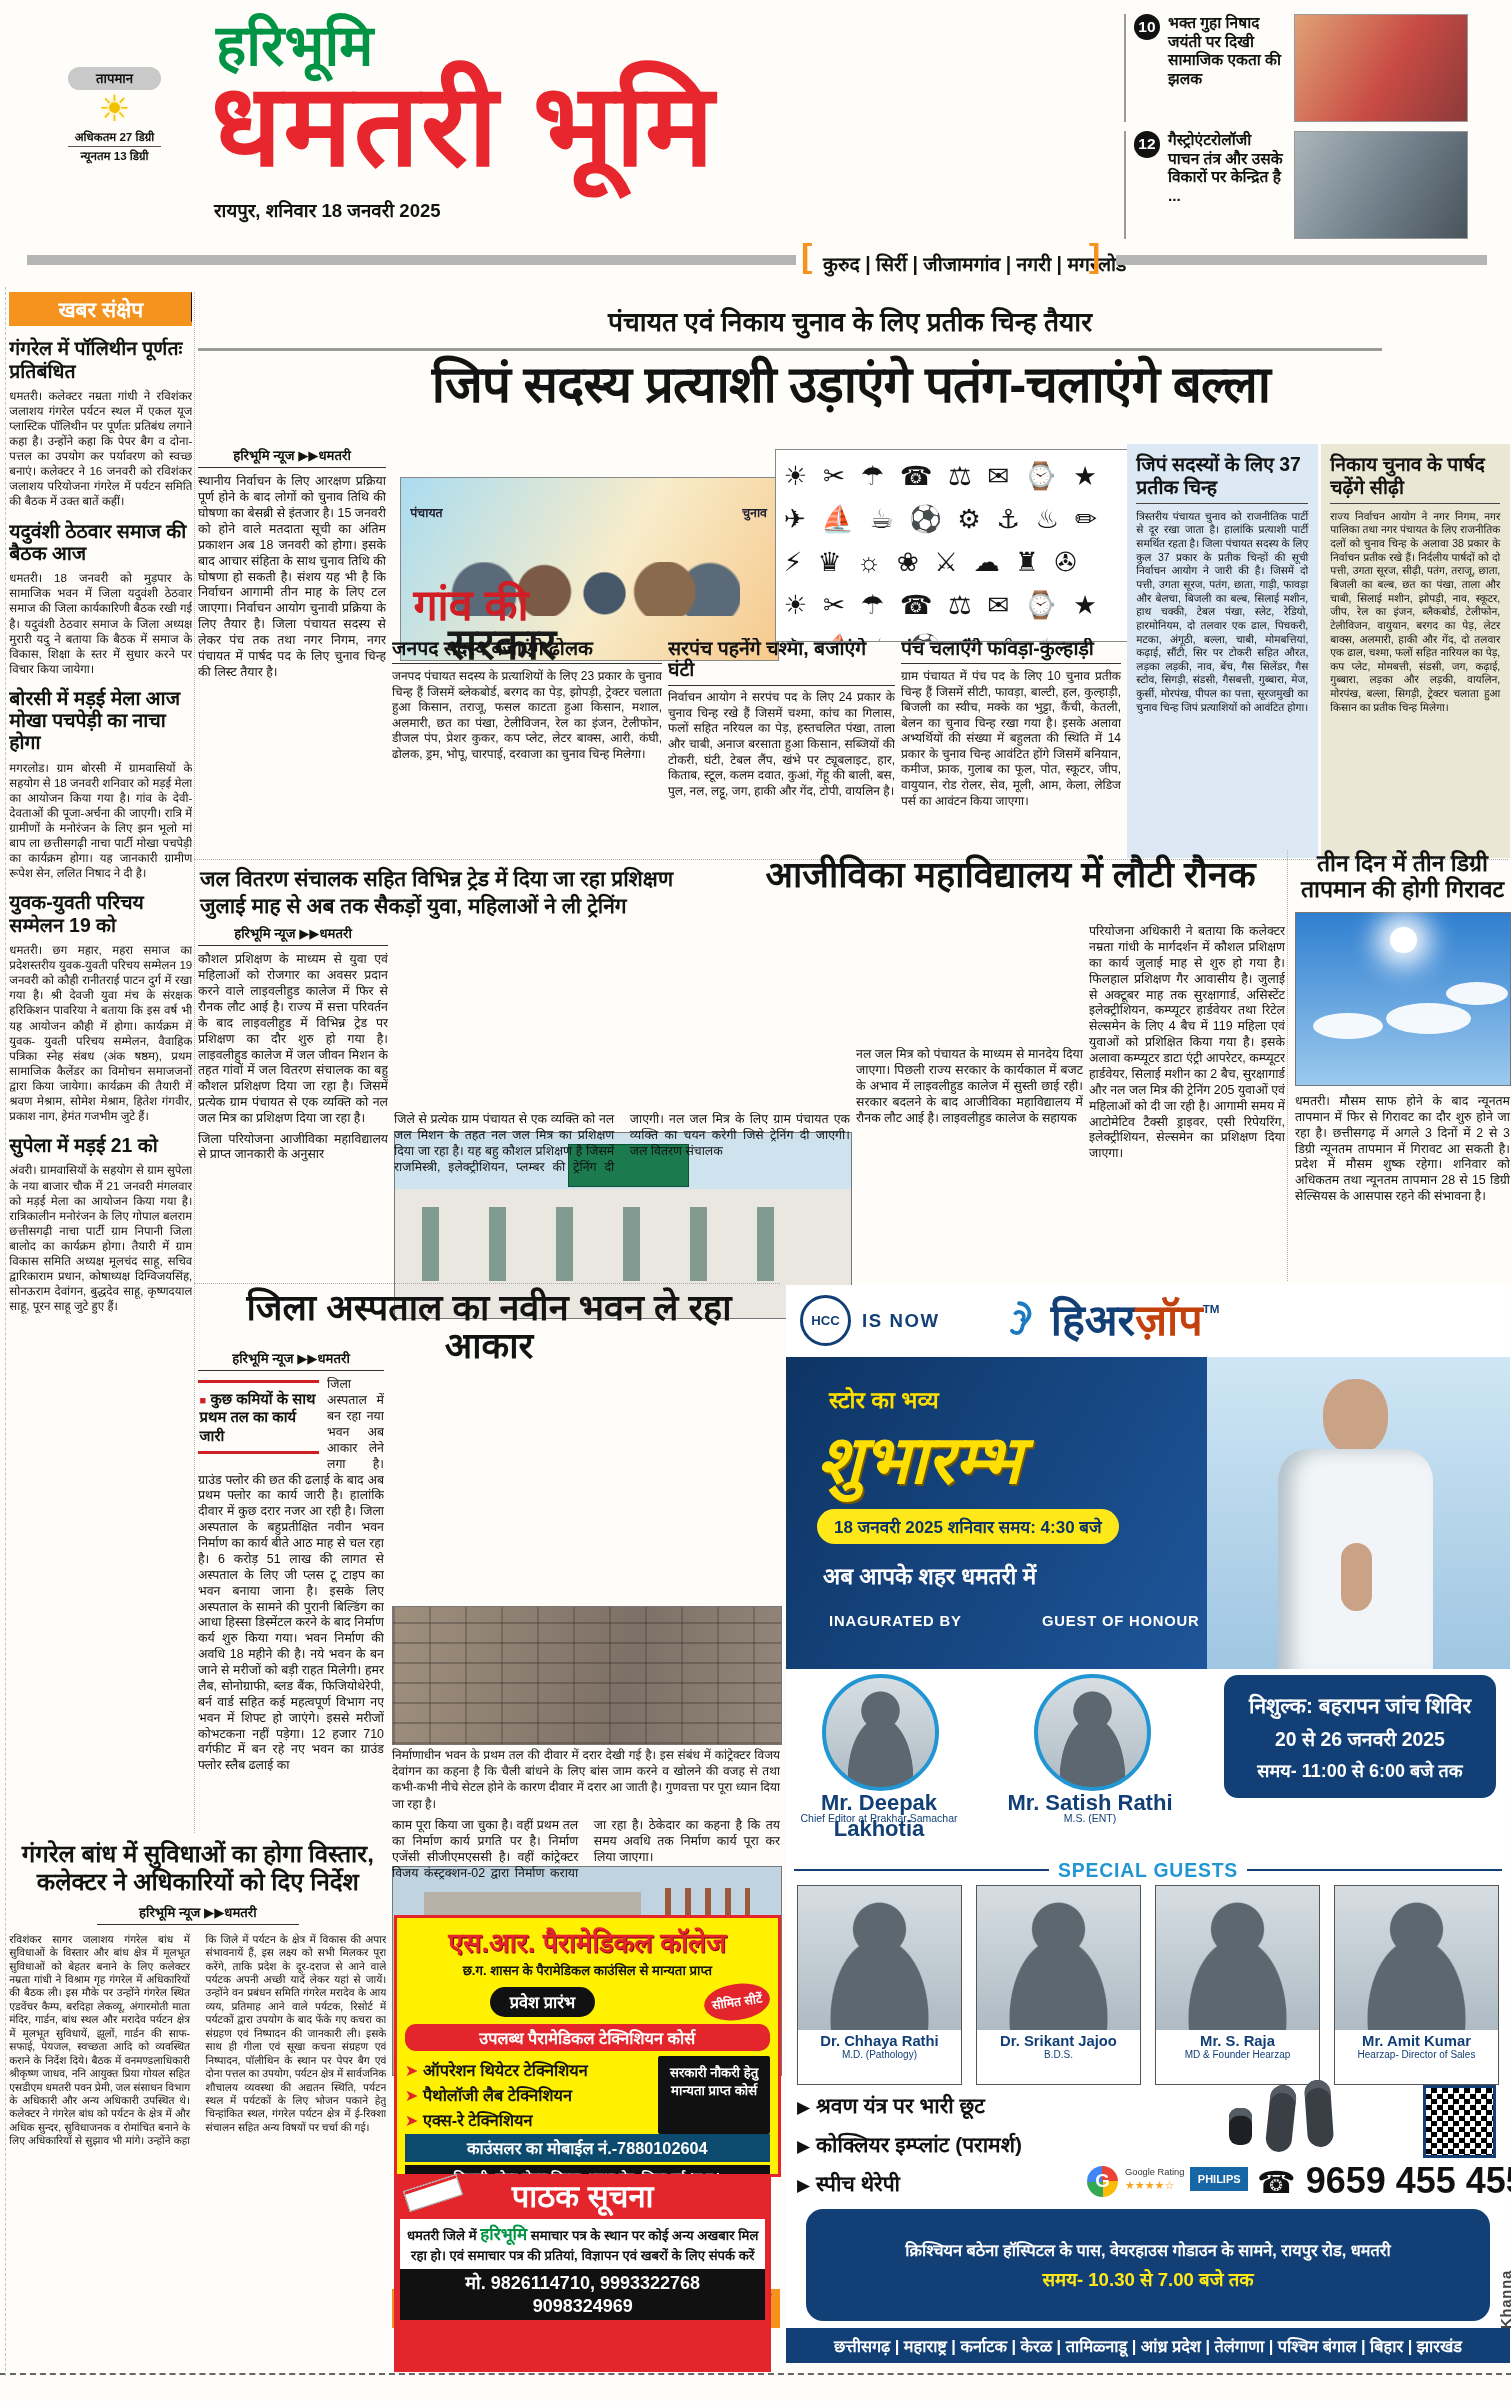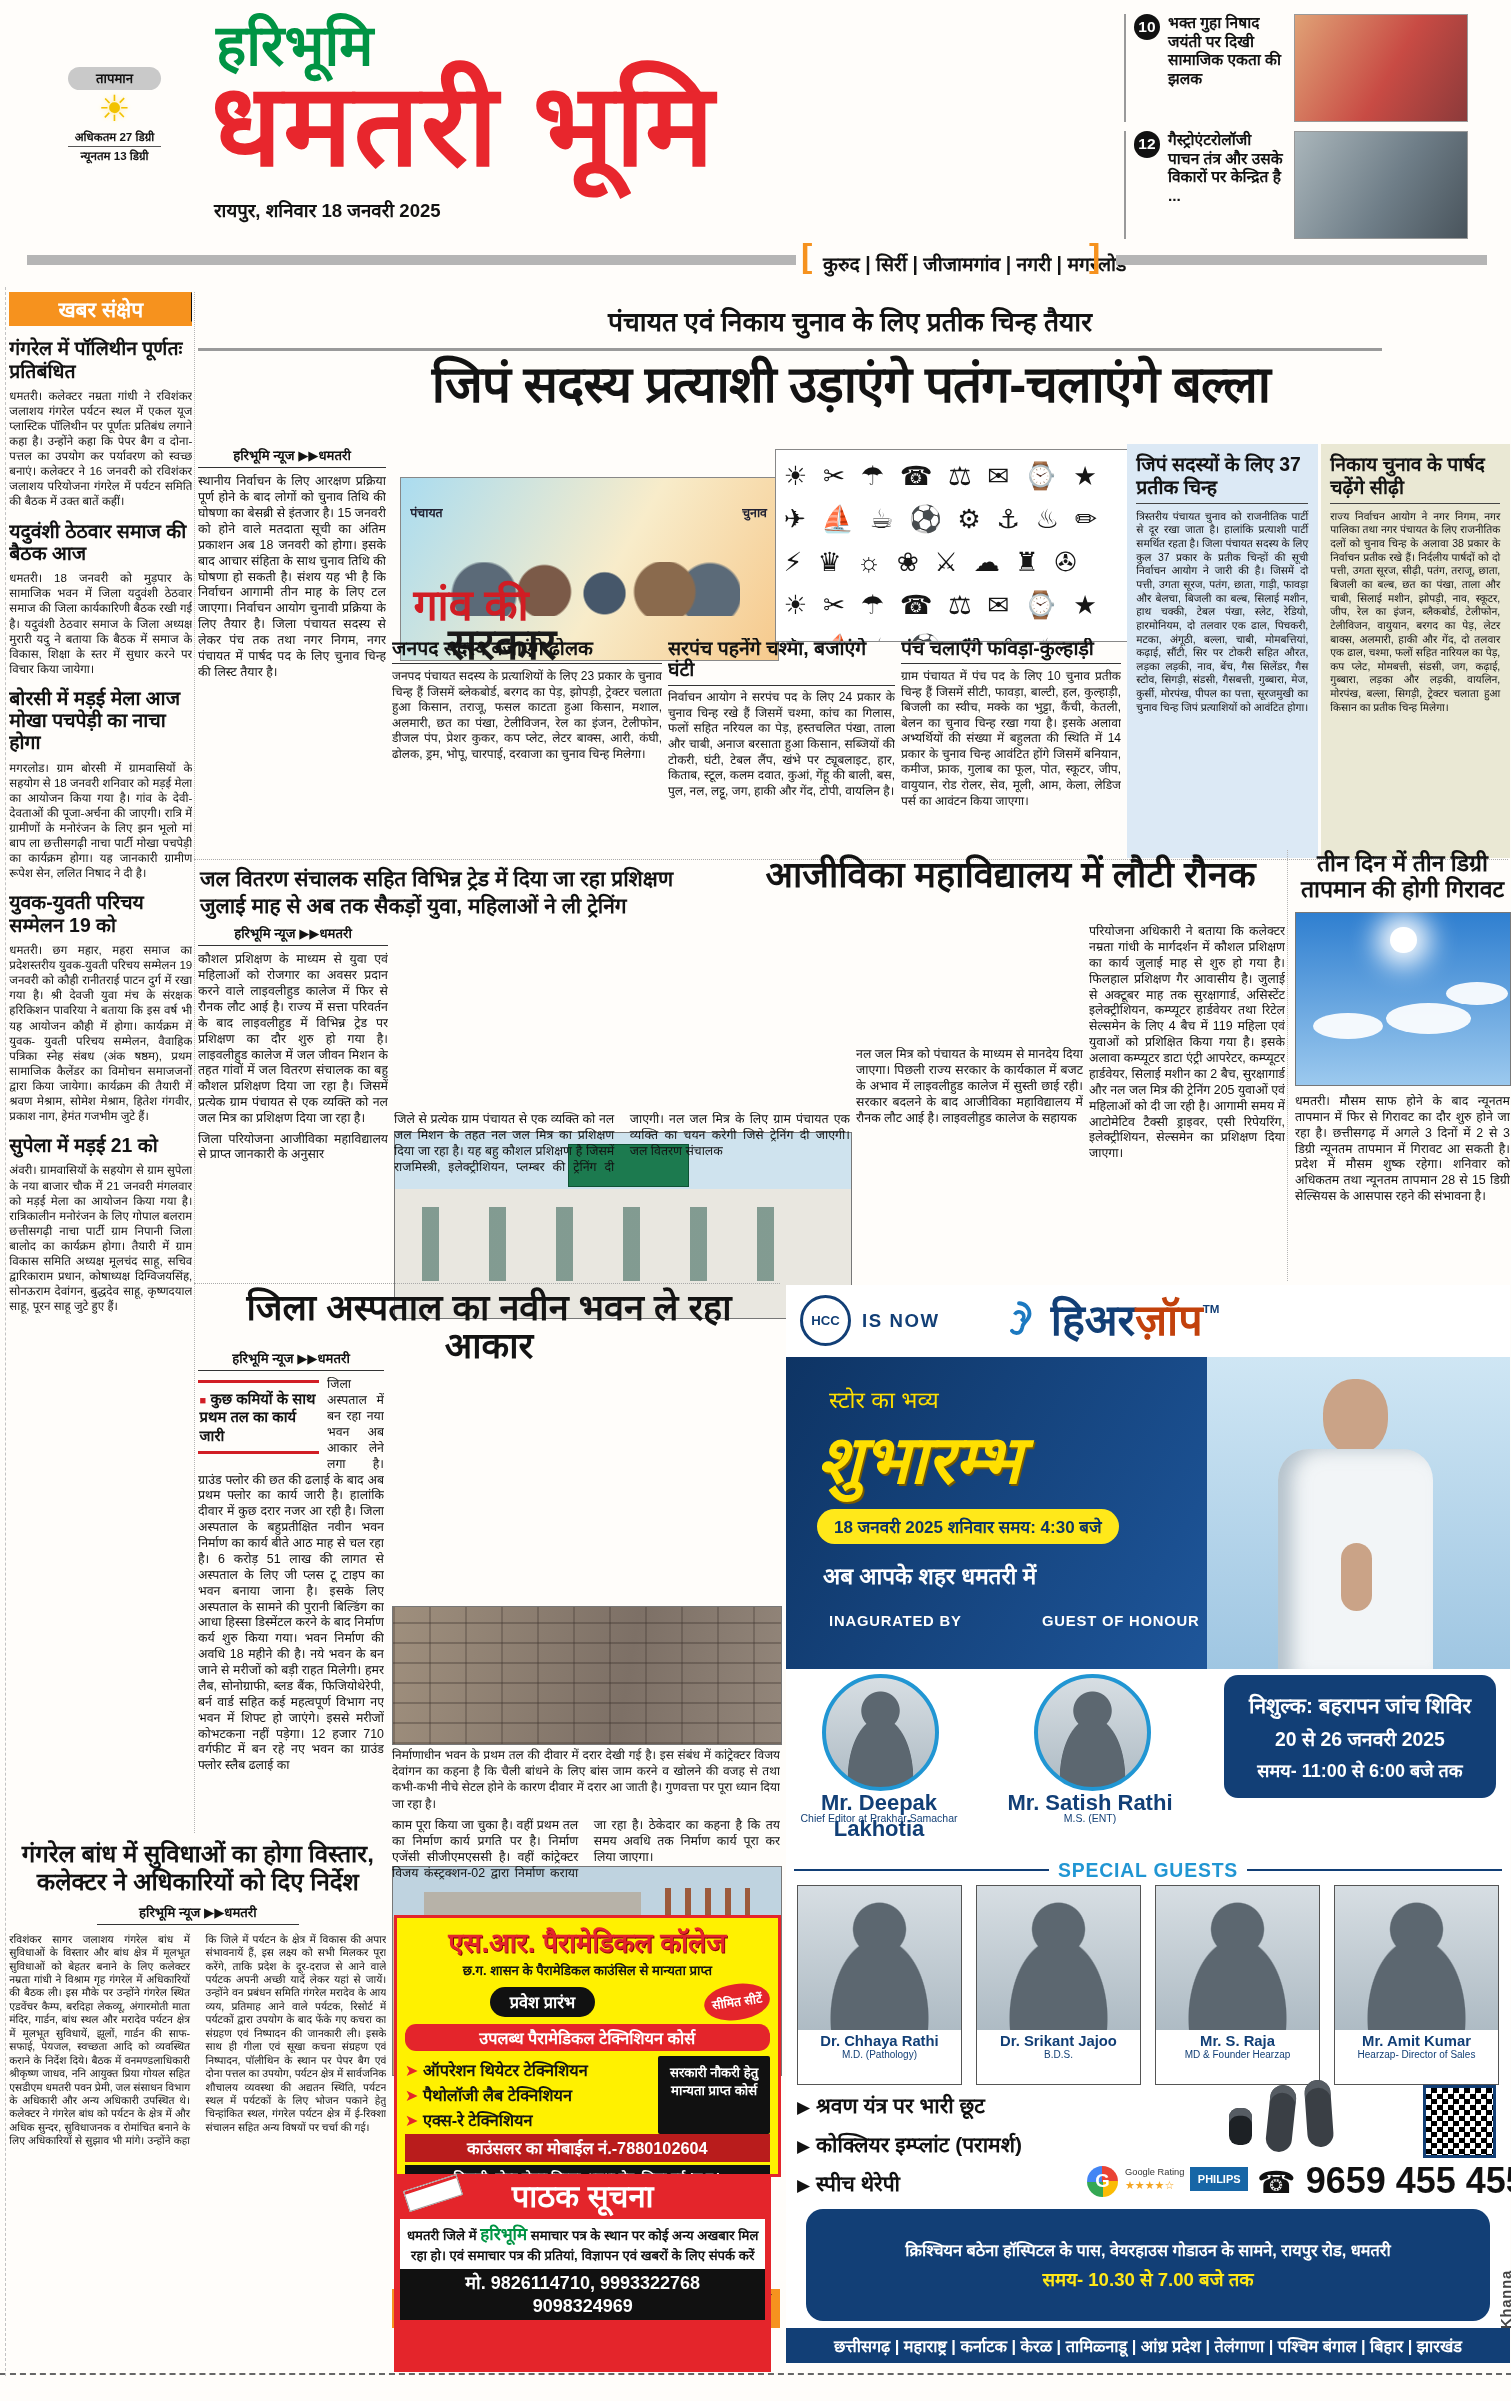--- a/index.html
+++ b/index.html
@@ -104,21 +104,21 @@
   
   .sr{background:#fff100;border:3.1px solid #e4252b;padding:4.7px 7.8px;}
   .sr .title{color:#e4252b;font-size:27px;font-weight:900;text-align:center;text-shadow:0.8px 0.8px 0 #7a0000;}
   .sr .sub{font-size:13.2px;font-weight:900;text-align:center;margin:1.6px 0 4.7px;}
   .sr .pill-blk{background:#111;color:#fff;border-radius:17px;font-size:16.3px;font-weight:bold;padding:3.9px 20px;display:inline-block;}
   .sr .oval-red{background:#e4252b;color:#fff;border-radius:50%;font-size:12.4px;font-weight:bold;padding:9.3px 7.8px;display:inline-block;transform:rotate(-8deg);}
   .sr .band{background:#e4252b;color:#fff;border-radius:11px;font-size:16.3px;font-weight:900;text-align:center;padding:2.3px 0;margin:4.7px 0;}
   .sr .course{font-size:16.3px;font-weight:900;margin:3.1px 0;}
   .sr .course .arr{color:#e4252b;}
   .sr .gov{background:#111;color:#fff;border-radius:2px;font-size:13.2px;font-weight:bold;text-align:center;padding:7.8px 6.2px;width:99px;}
-  .sr .phone{background:#b91c1c;color:#fff;font-size:16.3px;font-weight:900;text-align:center;padding:3.1px 0;}
+  .sr .phone{background:#0c4a6e;color:#fff;font-size:16.3px;font-weight:900;text-align:center;padding:3.1px 0;}
   .sr .addr{background:#111;color:#fff;font-size:13px;font-weight:bold;text-align:center;padding:3.1px 0;margin-top:3.1px;}
 
   
   .pk{background:#e4252b;padding:6.2px;}
   .pk .hd{color:#fff;font-size:31px;font-weight:900;text-align:center;line-height:1.1;position:relative;}
   .pk .roll{position:absolute;left:4.7px;top:1.6px;width:54px;height:20px;background:#fff;border:0.8px solid #999;transform:rotate(-18deg);
             box-shadow:inset 0 3.1px 0 #e4252b;}
   .pk .inner{background:#fff;margin-top:4.7px;padding:4.7px 6.2px;text-align:center;font-size:13.2px;font-weight:bold;line-height:1.35;}
   .pk .green{color:#009444;font-weight:900;font-size:17px;}
   .pk .phones{background:#111;color:#fff;text-align:center;font-size:18px;font-weight:900;padding:3.1px 0;line-height:1.25;}
@@ -126,21 +126,21 @@
   
   .hz{background:#fff;display:flex;flex-direction:column;}
   .hz-top{height:75px;display:flex;align-items:center;gap:11px;padding:0 14px;background:#fff;}
   .hcc-circle{width:45px;height:45px;border-radius:50%;border:3.1px solid #123f76;color:#123f76;font-weight:900;font-size:13.2px;
               display:flex;align-items:center;justify-content:center;}
   .isnow{color:#123f76;font-weight:900;font-size:18.6px;letter-spacing:1.6px;}
   .hz-brand{font-size:43px;font-weight:900;line-height:1;display:flex;align-items:flex-start;}
   .hz-brand .b1{color:#123f76;} .hz-brand .b2{color:#c2410c;}
   .hz-brand .tm{font-size:11.6px;color:#123f76;margin-top:3.1px;}
   .hz-hero{height:325px;background:linear-gradient(120deg,#0e3464,#1b5091 55%,#2a69b5);position:relative;color:#fff;}
-  .hz-hero .l1{position:absolute;left:43px;top:26.4px;color:#ffdf00;font-size:23px;font-weight:normal;}
+  .hz-hero .l1{position:absolute;left:43px;top:26.4px;color:#ffdf00;font-size:23px;font-weight:bold;}
   .hz-hero .l2{position:absolute;left:31px;top:54px;color:#ffdf00;font-size:67px;font-weight:900;font-style:italic;text-shadow:1.6px 2.3px 0 #7a5a00;}
   .hz-hero .pill{position:absolute;left:31px;top:152px;background:#ffe81a;color:#0e3464;font-size:17px;font-weight:900;border-radius:18.6px;padding:6.2px 17px;}
   .hz-hero .l3{position:absolute;left:37px;top:203px;font-size:22.5px;font-weight:900;}
   .hz-hero .lab{position:absolute;top:256px;font-size:14.8px;font-weight:bold;letter-spacing:0.8px;}
   .hz-hero .lab1{left:43px;} .hz-hero .lab2{left:256px;}
   .sonu{position:absolute;right:0;top:0;width:303px;height:100%;background:linear-gradient(180deg,#cfe6f4,#9fc6e2);overflow:hidden;}
   .sonu .head{position:absolute;left:116px;top:22px;width:65px;height:75px;border-radius:46%;background:#caa387;}
   .sonu .shirt{position:absolute;left:71px;top:92px;width:155px;height:233px;border-radius:31px 31px 0 0;background:#f2f5f7;
                box-shadow:inset 14px 0 18.6px rgba(140,160,175,.6);}
   .sonu .hands{position:absolute;left:134px;top:186px;width:31px;height:68px;border-radius:15.5px;background:#caa387;}

